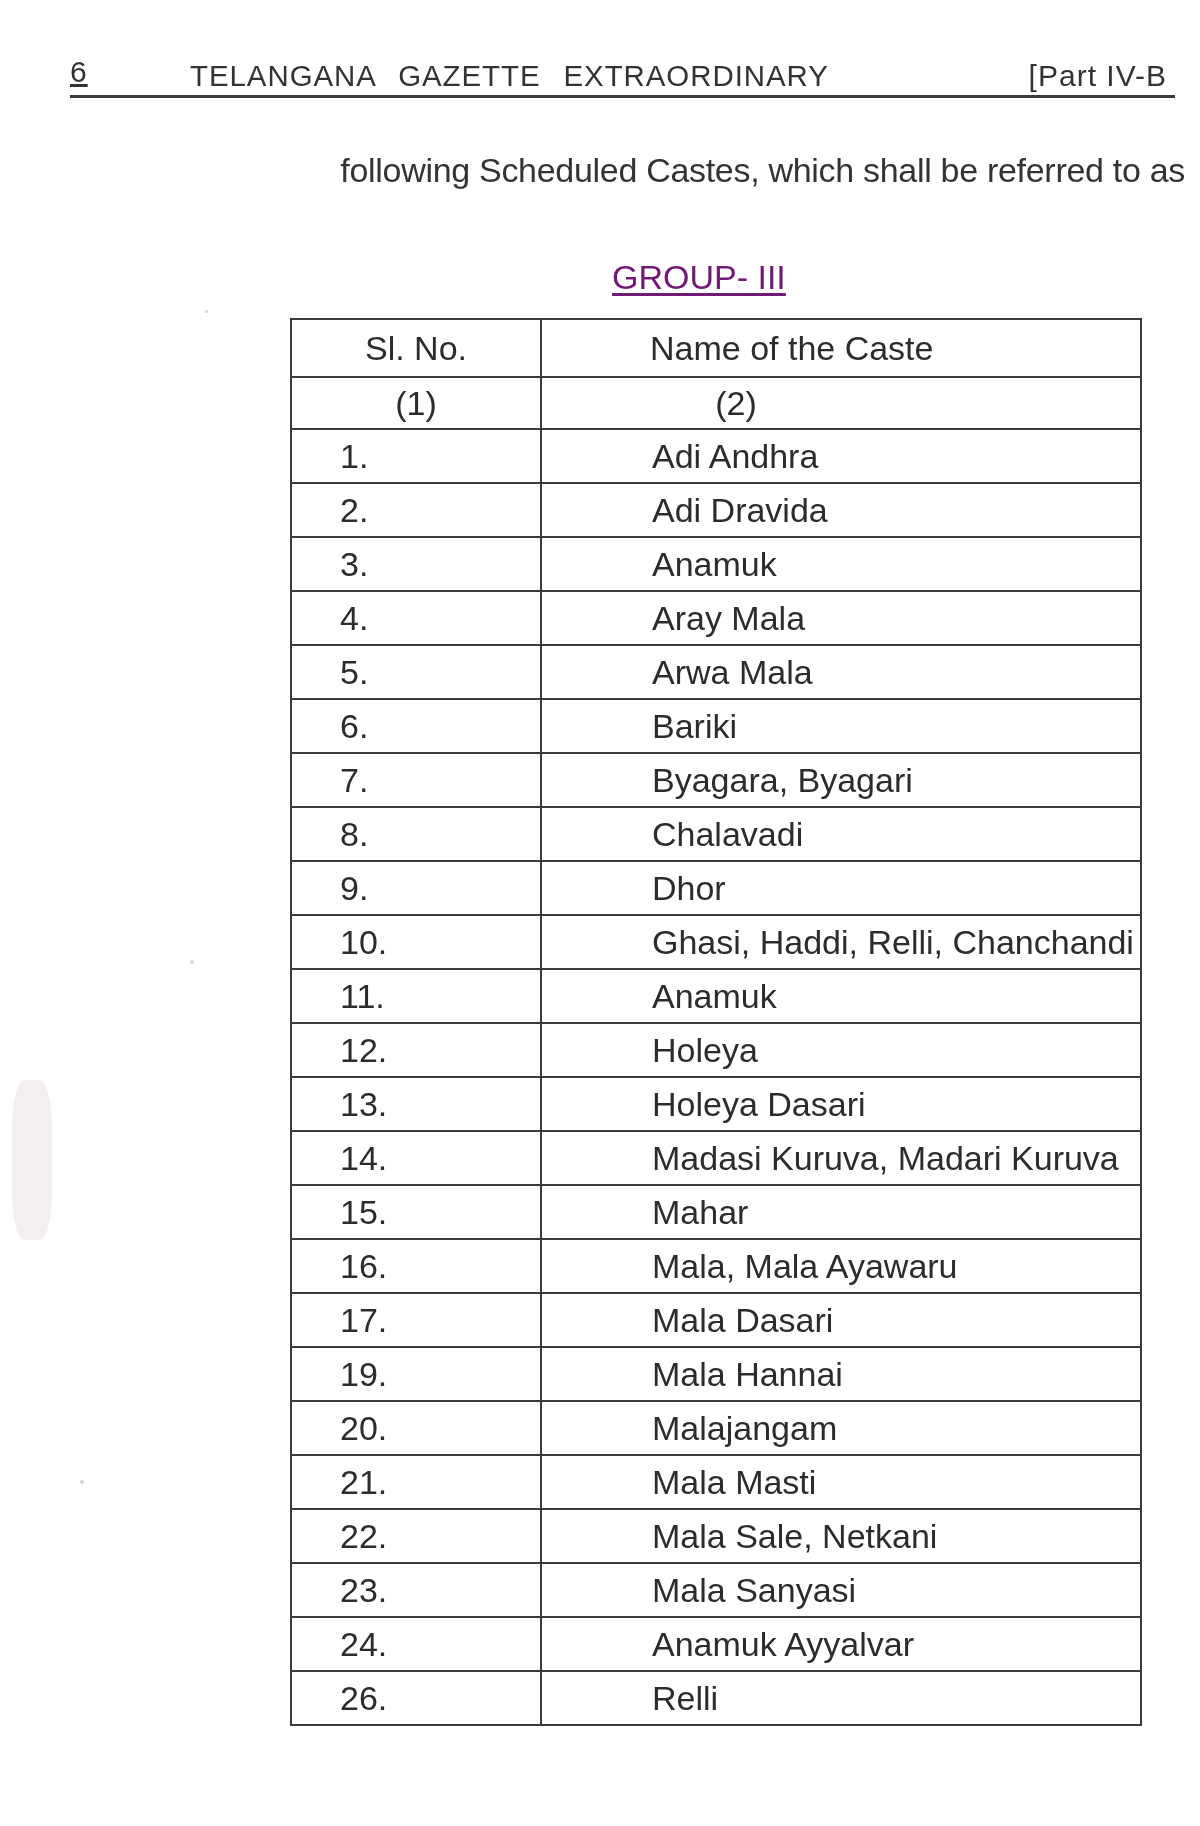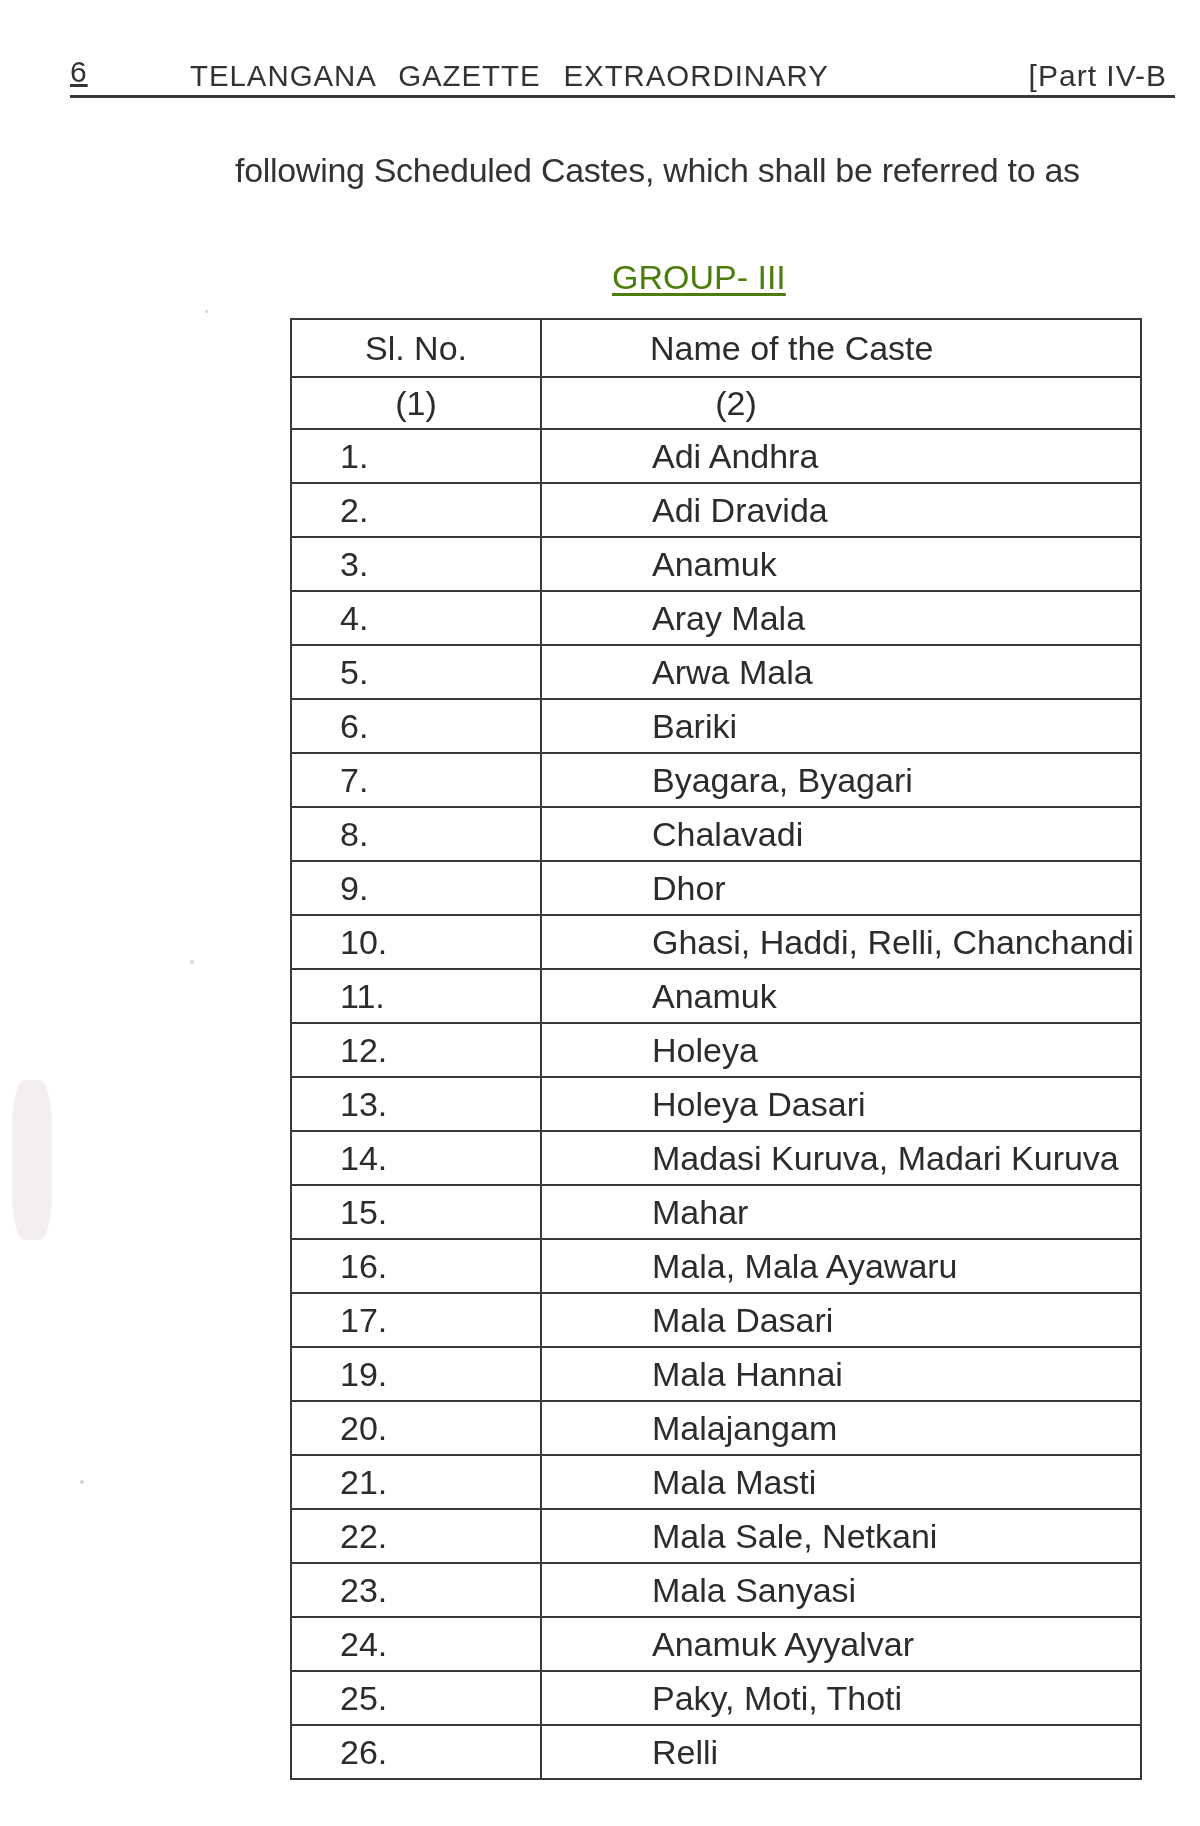--- a/index.html
+++ b/index.html
@@ -11,24 +11,24 @@
   .header {
     position: absolute; left: 70px; top: 55px; width: 1105px; height: 40px;
     border-bottom: 3px solid #3a3a3a;
     font-size: 30px; letter-spacing: 1px; color: #333;
   }
   .header .pg { position: absolute; left: 0; top: 0; text-decoration: underline; }
   .header .title { position: absolute; left: 120px; top: 4px; word-spacing: 14px; transform: scaleX(0.98); transform-origin: left; }
   .header .part { position: absolute; right: 8px; top: 4px; }
   .para {
     position: absolute; left: 235px; top: 145px; width: 950px;
-    font-size: 34px; line-height: 50px; color: #333; letter-spacing: -0.3px;
+    font-size: 34px; line-height: 50px; color: #333; letter-spacing: -0.3px; text-align: right;
   }
   .group-title {
-    position: absolute; left: 612px; top: 258px; font-size: 34px; color: #4d7c0f;
+    position: absolute; left: 612px; top: 258px; font-size: 34px; color: #701a75;
     text-decoration: underline; text-underline-offset: 4px;
   }
   table {
     position: absolute; left: 290px; top: 318px; width: 852px;
     border-collapse: collapse; font-size: 34px; color: #2c2c2c;
   }
   td, th {
     border: 2px solid #3a3a3a; font-weight: normal; padding: 0; height: 52px;
     vertical-align: middle;
   }
@@ -157,21 +157,17 @@
       </tr>
       <tr>
         <td class="col1">23.</td>
         <td class="col2">Mala Sanyasi</td>
       </tr>
       <tr>
         <td class="col1">24.</td>
         <td class="col2">Anamuk Ayyalvar</td>
       </tr>
       <tr>
-        <td class="col1">25.</td>
-        <td class="col2">Paky, Moti, Thoti</td>
-      </tr>
-      <tr>
         <td class="col1">26.</td>
         <td class="col2">Relli</td>
       </tr>
     </tbody>
 </table>
 
 </body></html>

